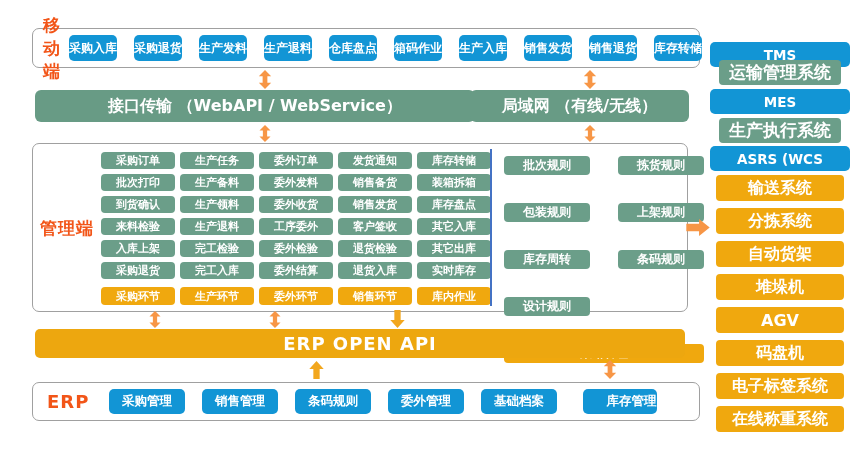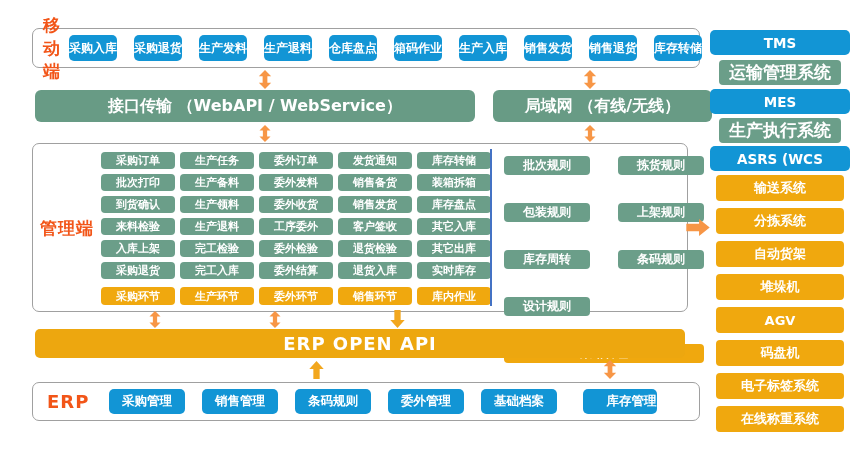--- a/index.html
+++ b/index.html
@@ -20,21 +20,21 @@
 
   
   .mobile-box{left:32px;top:28px;width:668px;height:40px;display:flex;align-items:center;padding:0 8px 0 10px;}
   .mobile-buttons{flex:1;display:flex;gap:17px;margin-left:8px;}
   .mobile-buttons .btn{flex:1;height:26px;font-size:12px;}
 
   
   .bar{position:absolute;height:32px;border-radius:6px;background:#689b85;color:#fff;
        font-weight:bold;font-size:16px;display:flex;align-items:center;justify-content:center;}
   .bar1{left:35px;top:90px;width:440px;}
-  .bar2{left:493px;top:90px;width:219px;}
+  .bar2{left:470px;top:90px;width:219px;}
 
   
   .mgmt-box{left:32px;top:143px;width:656px;height:169px;}
   .mgmt-label{position:absolute;left:7px;top:50%;transform:translateY(-50%);}
   .mgmt-grid{position:absolute;left:68px;top:8px;display:flex;gap:5px;}
   .mgmt-col{display:flex;flex-direction:column;gap:5px;width:74px;}
   .mgmt-col .btn{height:17px;font-size:11px;}
   .mgmt-col .btn-gold{margin-top:3px;height:18px;}
   .mgmt-divider{position:absolute;left:457px;top:5px;bottom:5px;width:2px;background:#4472c4;}
   .rules-grid{position:absolute;left:471px;top:12px;width:182px;display:grid;
@@ -52,21 +52,21 @@
   .erp-label{margin-left:14px;width:52px;font-size:18px;}
   .erp-buttons{display:flex;gap:17px;margin-left:10px;}
   .erp-buttons .btn{width:76px;height:25px;font-size:12.5px;}
   .erp-spacer{flex:1;}
   .erp-stock{width:74px;height:25px;font-size:12.5px;margin-right:42px;padding-left:23px;}
 
   
   .sidebar{position:absolute;left:710px;top:30px;width:140px;}
   .side-item{position:absolute;left:0;width:140px;height:25px;font-size:13.5px;}
   .side-sub{left:9px;width:122px;font-size:17px;}
-  .device{position:absolute;left:6px;width:128px;height:26px;font-size:13px;}
+  .device{position:absolute;left:6px;width:128px;height:26px;font-size:16px;}
 
   
   .arrow{position:absolute;line-height:0;}
   .arrow svg{display:block;}
 </style>
 </head>
 <body>
 
 <div class="stage">
 
@@ -215,21 +215,21 @@
         <div class="btn btn-blue">销售管理</div>
         <div class="btn btn-blue">条码规则</div>
         <div class="btn btn-blue">委外管理</div>
         <div class="btn btn-blue">基础档案</div>
       </div>
     <div class="erp-spacer"></div>
     <div class="btn btn-blue erp-stock">库存管理</div>
   </div>
 
   <div class="sidebar">
-    <div class="btn btn-blue side-item" style="top:0;">TMS</div>
+    <div class="btn btn-blue side-item" style="top:12px;">TMS</div>
     <div class="btn btn-green side-item side-sub" style="top:30px;">运输管理系统</div>
     <div class="btn btn-blue side-item" style="top:59px;">MES</div>
     <div class="btn btn-green side-item side-sub" style="top:88px;">生产执行系统</div>
     <div class="btn btn-blue side-item" style="top:116px;">ASRS  (WCS</div>
     <div id="sidebar-devices">
         <div class="btn btn-gold device" style="top:145px;">输送系统</div>
         <div class="btn btn-gold device" style="top:178px;">分拣系统</div>
         <div class="btn btn-gold device" style="top:211px;">自动货架</div>
         <div class="btn btn-gold device" style="top:244px;">堆垛机</div>
         <div class="btn btn-gold device" style="top:277px;">AGV</div>

